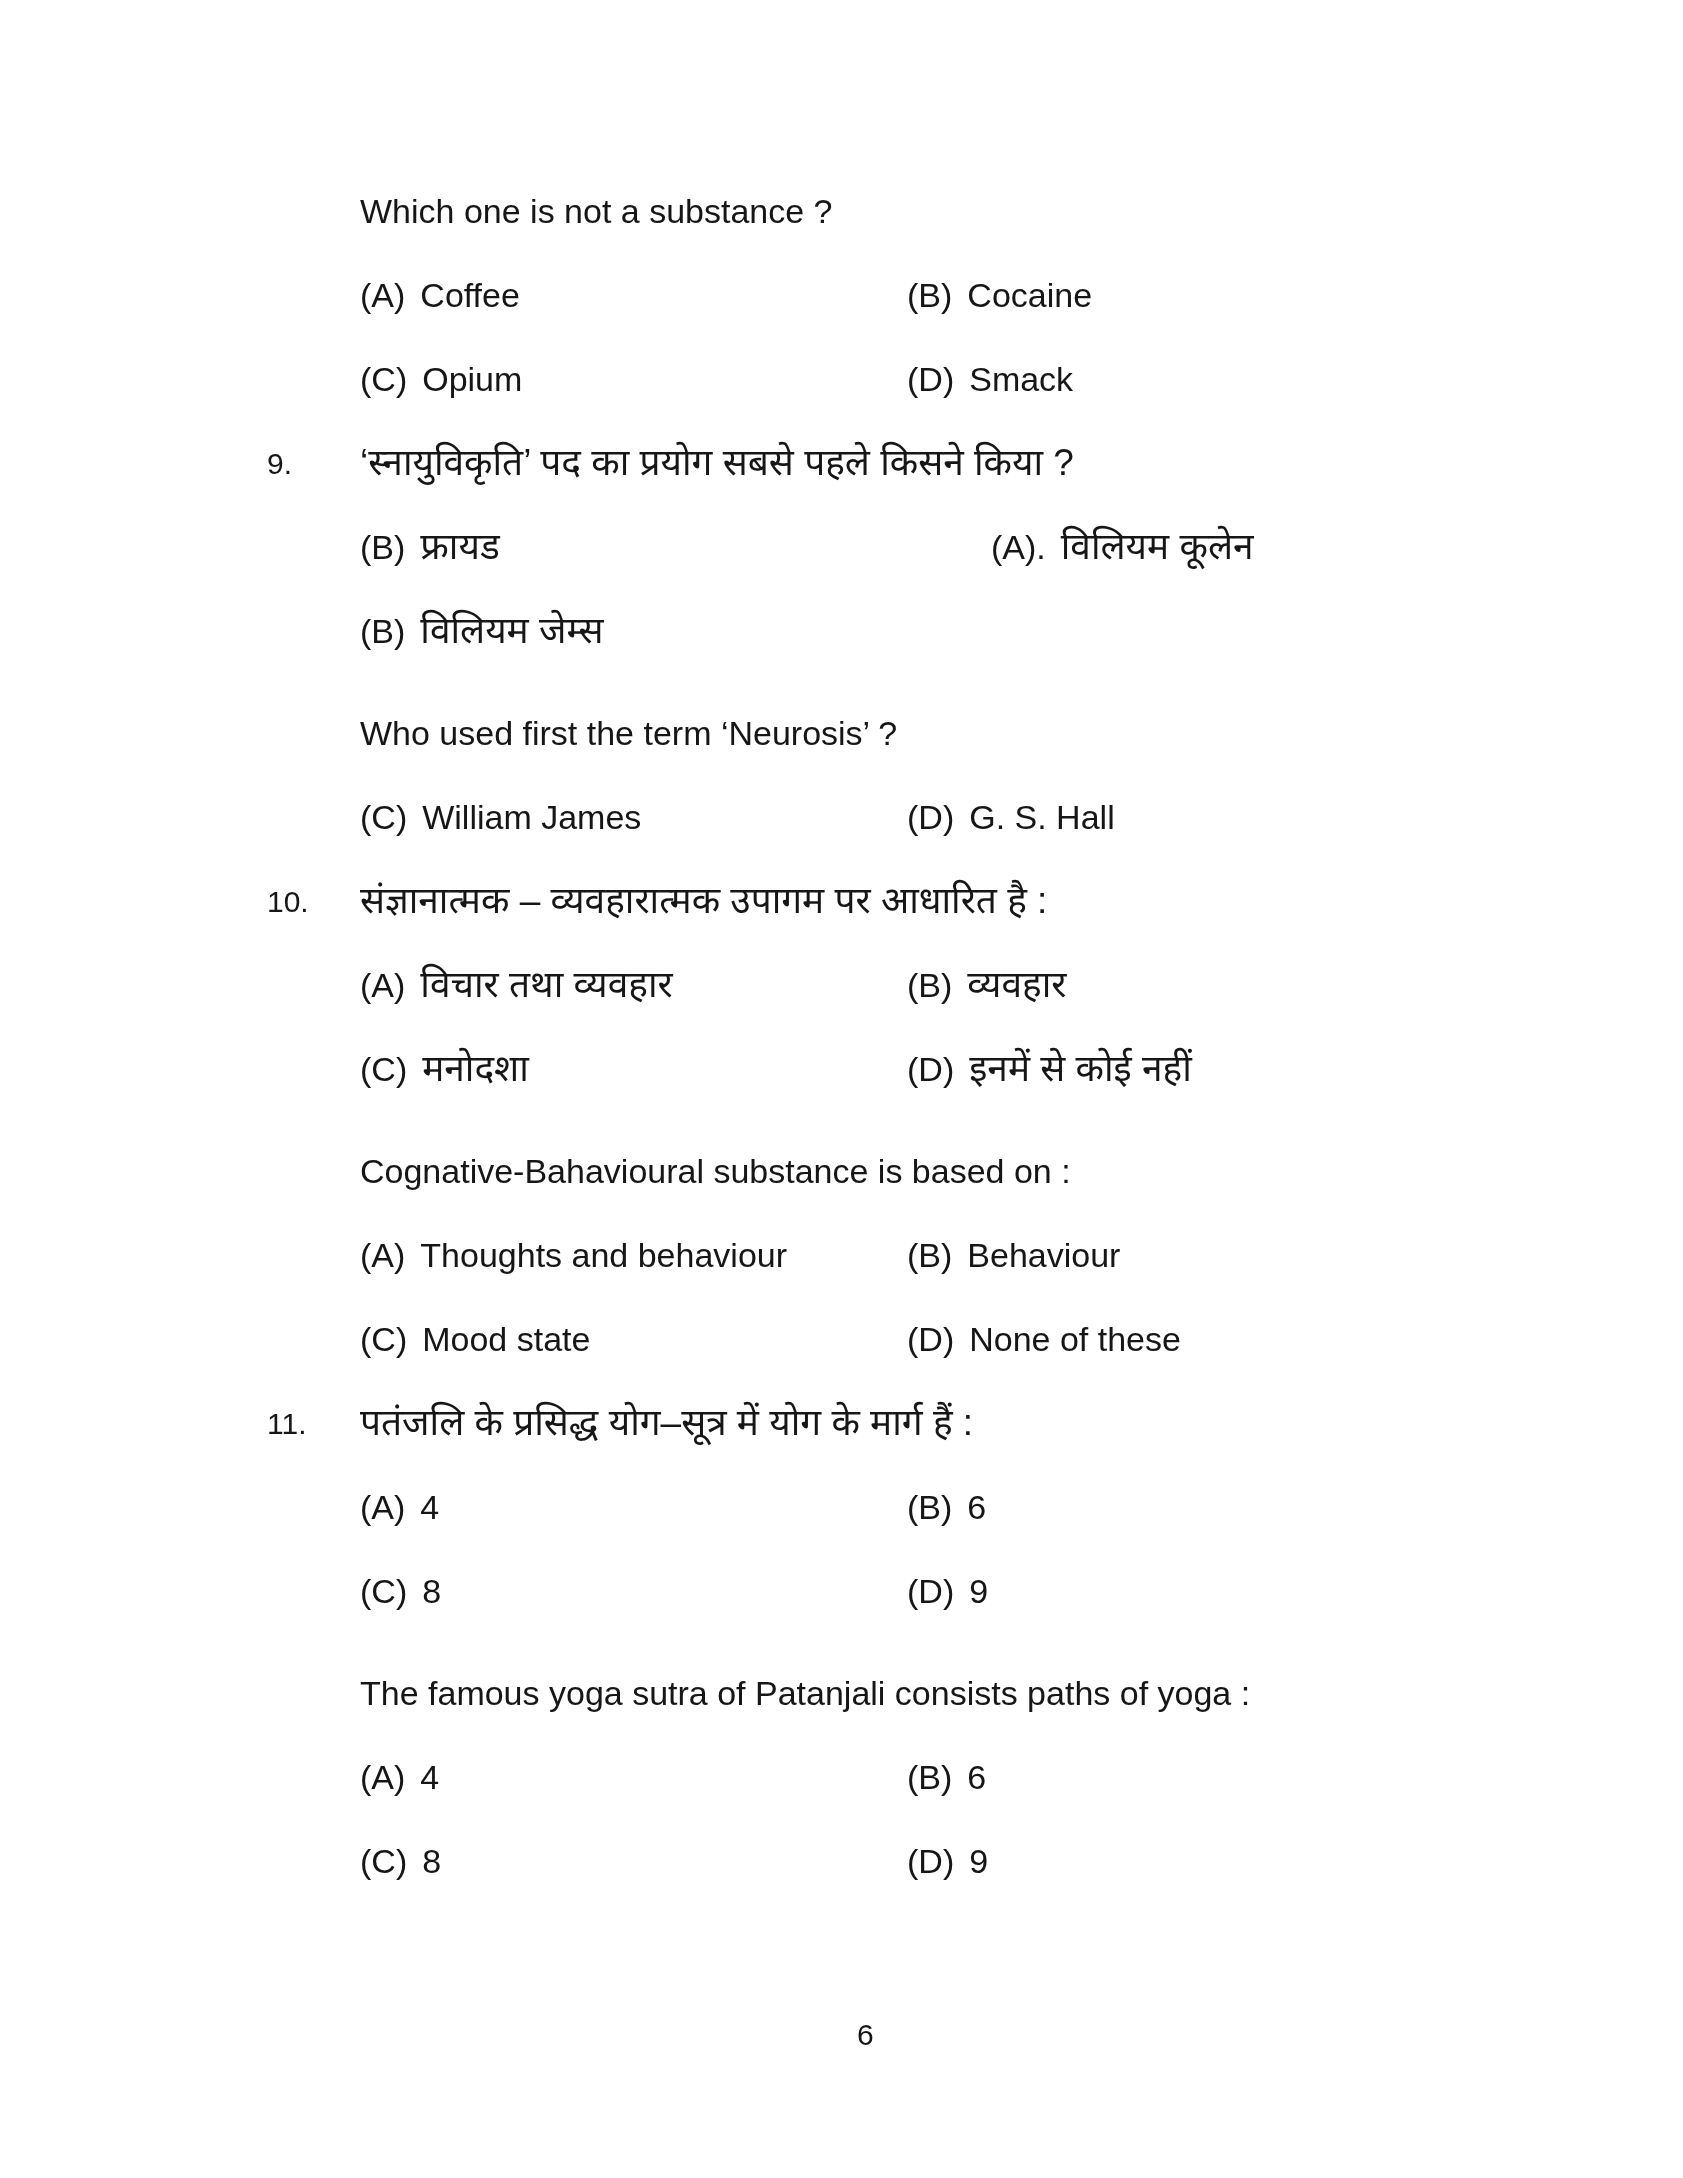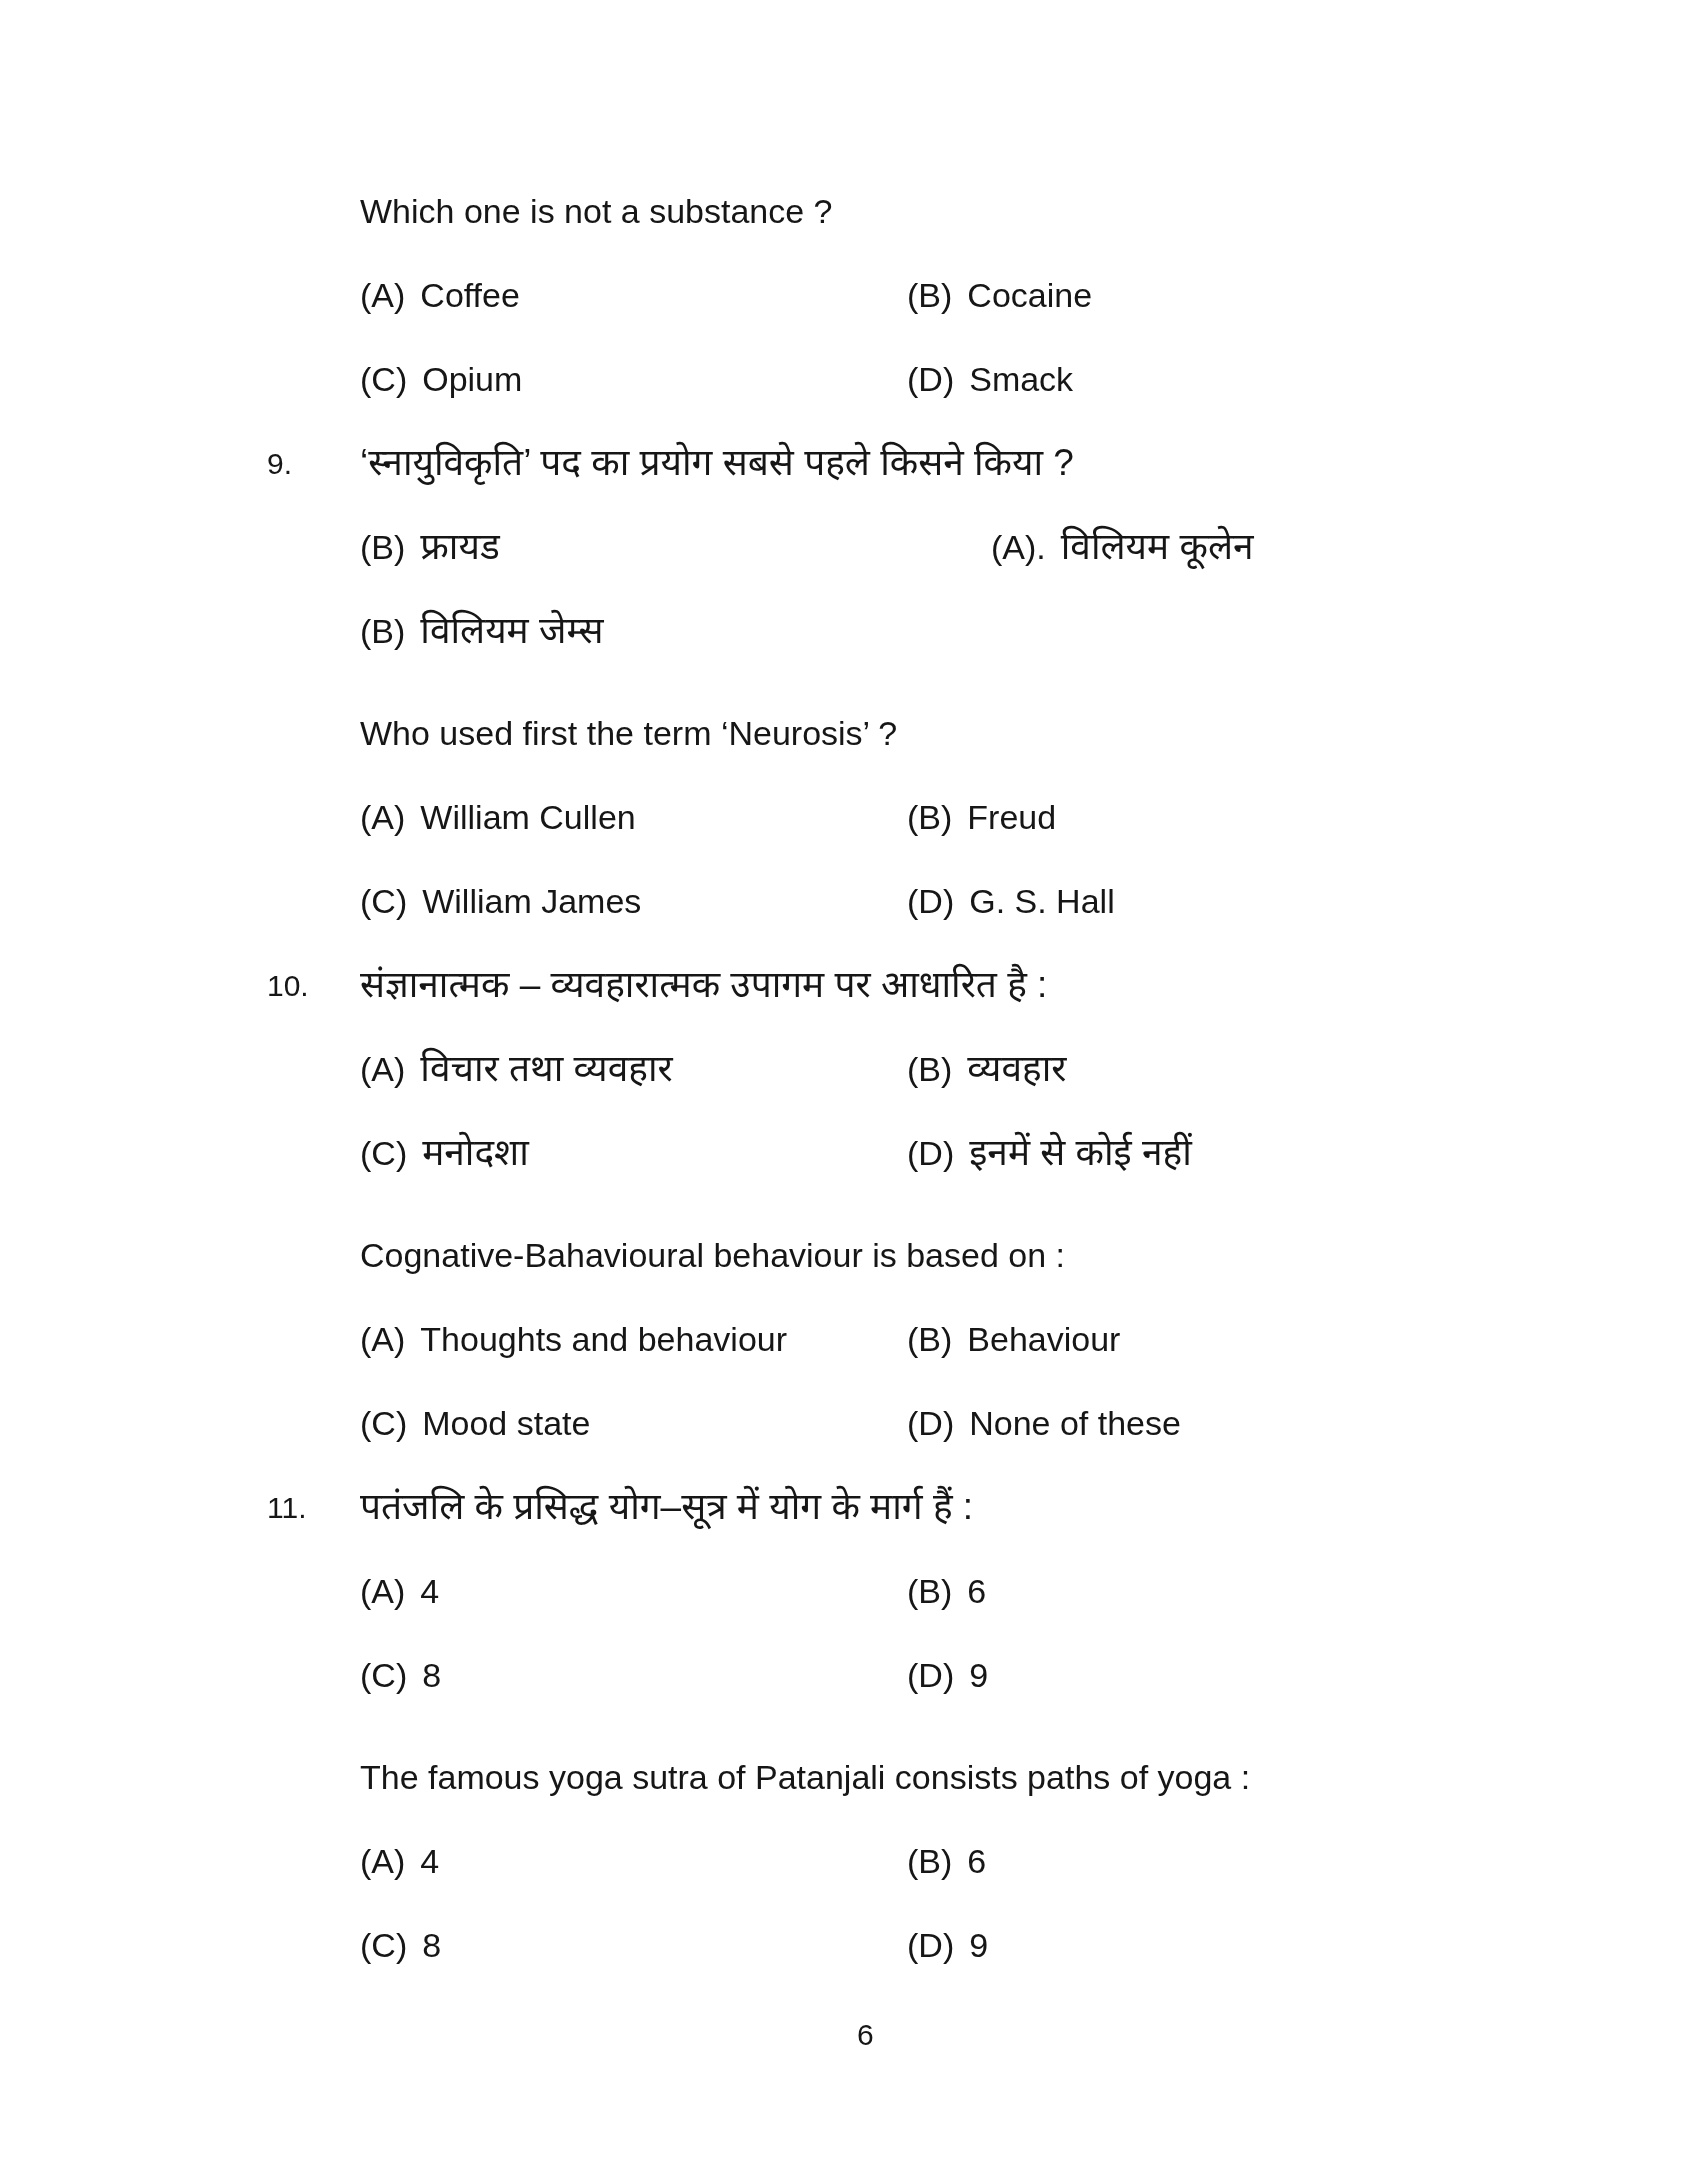--- a/index.html
+++ b/index.html
@@ -100,24 +100,20 @@
       <div class="line opt-row">
         <span class="opt-cell c1"><span>(B)</span><span class="opt-text hi">विलियम जेम्स</span></span>
       </div>
     </div>
 
     <div>
       <div class="line q-line sp">
         <span class="qtext">Who used first the term ‘Neurosis’ ?</span>
       </div>
       <div class="line opt-row">
-        <span class="opt-cell c1"><span>(A)</span><span class="opt-text">William Cullen</span></span>
-        <span class="opt-cell c2"><span>(B)</span><span class="opt-text">Freud</span></span>
-      </div>
-      <div class="line opt-row">
         <span class="opt-cell c1"><span>(C)</span><span class="opt-text">William James</span></span>
         <span class="opt-cell c2"><span>(D)</span><span class="opt-text">G. S. Hall</span></span>
       </div>
     </div>
 
     <div>
       <div class="line q-line hi">
         <span class="qnum">10.</span>
         <span class="qtext">संज्ञानात्मक – व्यवहारात्मक उपागम पर आधारित है :</span>
       </div>
@@ -126,21 +122,21 @@
         <span class="opt-cell c2"><span>(B)</span><span class="opt-text hi">व्यवहार</span></span>
       </div>
       <div class="line opt-row">
         <span class="opt-cell c1"><span>(C)</span><span class="opt-text hi">मनोदशा</span></span>
         <span class="opt-cell c2"><span>(D)</span><span class="opt-text hi">इनमें से कोई नहीं</span></span>
       </div>
     </div>
 
     <div>
       <div class="line q-line sp">
-        <span class="qtext">Cognative-Bahavioural behaviour is based on :</span>
+        <span class="qtext">Cognative-Bahavioural substance is based on :</span>
       </div>
       <div class="line opt-row">
         <span class="opt-cell c1"><span>(A)</span><span class="opt-text">Thoughts and behaviour</span></span>
         <span class="opt-cell c2"><span>(B)</span><span class="opt-text">Behaviour</span></span>
       </div>
       <div class="line opt-row">
         <span class="opt-cell c1"><span>(C)</span><span class="opt-text">Mood state</span></span>
         <span class="opt-cell c2"><span>(D)</span><span class="opt-text">None of these</span></span>
       </div>
     </div>

